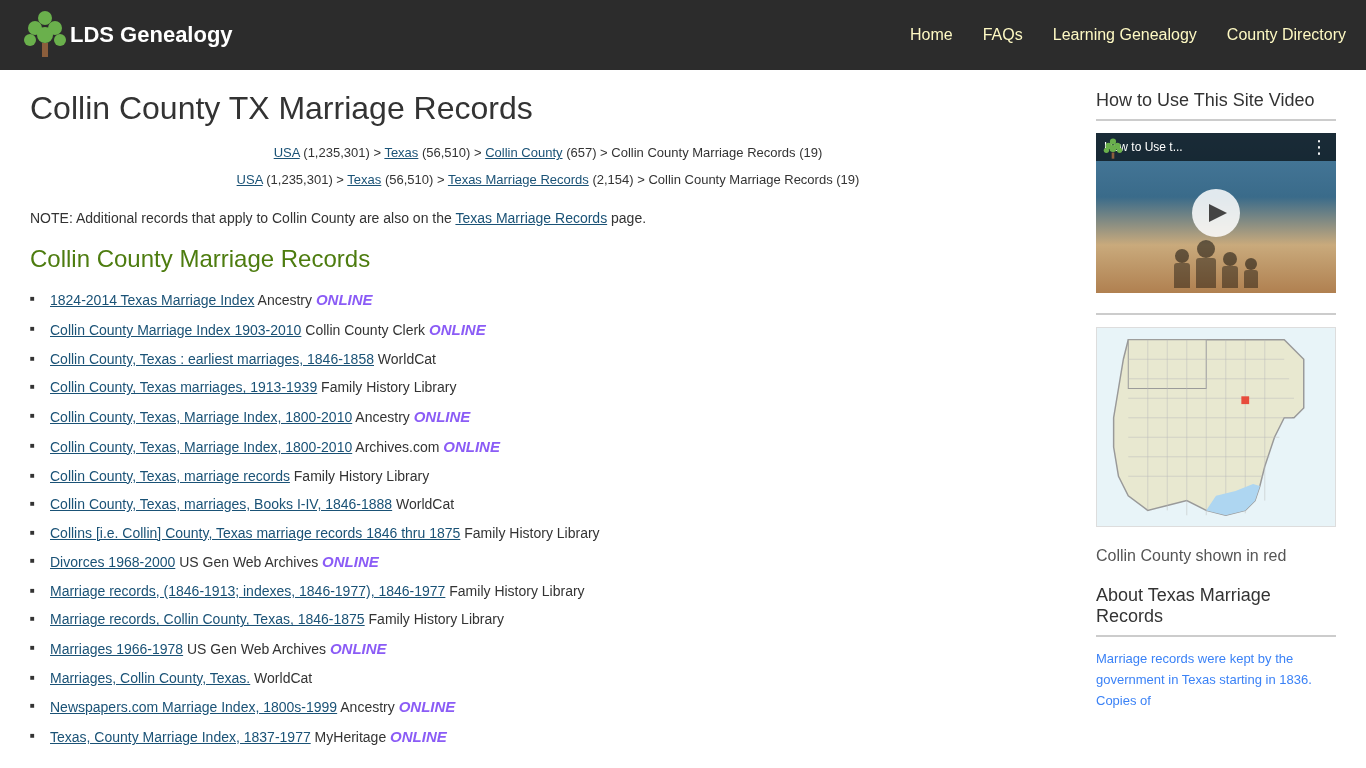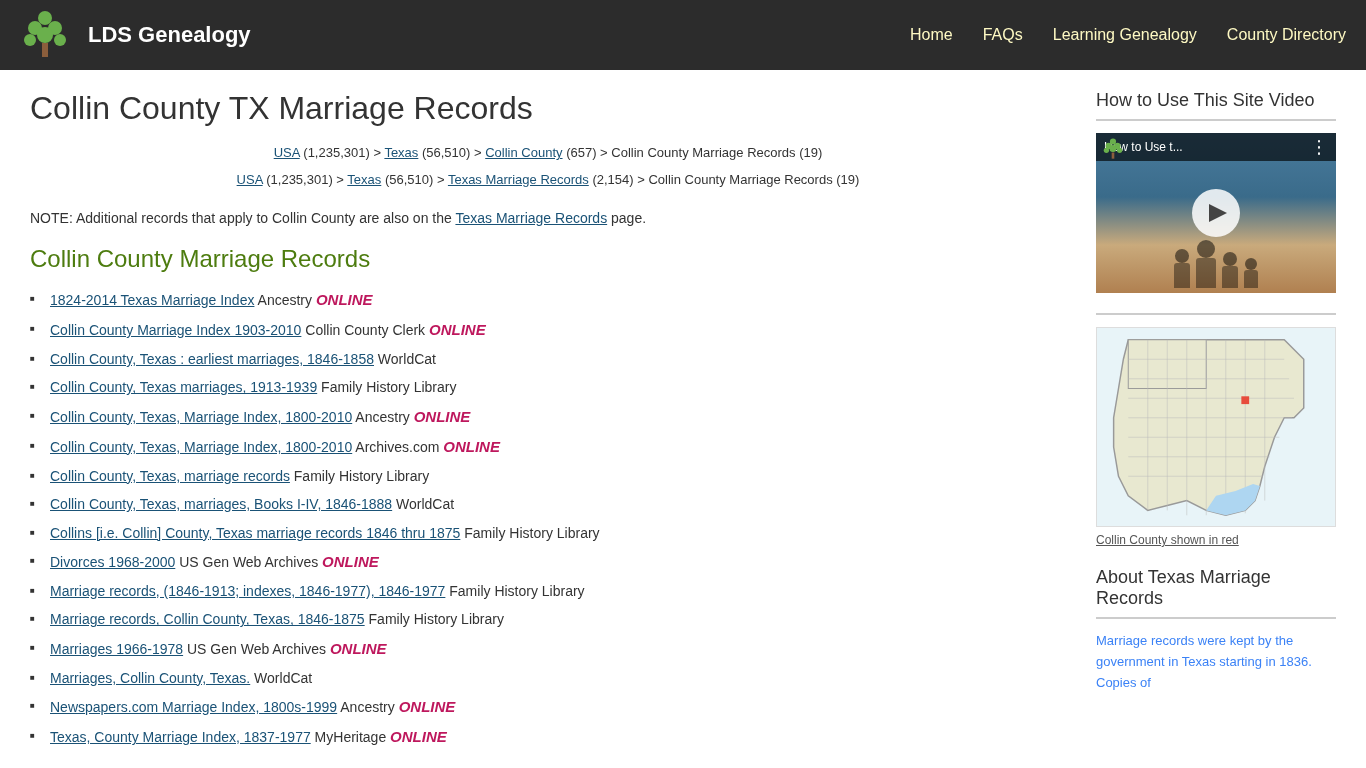--- a/index.html
+++ b/index.html
@@ -9,21 +9,21 @@
     .header {
       background: #2c2c2c;
       padding: 10px 20px;
       display: flex;
       align-items: center;
       justify-content: space-between;
     }
     .logo-area {
       display: flex;
       align-items: center;
-      gap: 18px;
+      gap: 0;
     }
     .logo-text {
       color: #fff;
       font-size: 22px;
       font-weight: bold;
     }
     .tree-icon {
       width: 50px;
       height: 50px;
     }
@@ -102,21 +102,21 @@
       left: 0;
       font-size: 8px;
       top: 8px;
       color: #333;
     }
     ul.records-list li a {
       color: #1a5276;
       text-decoration: underline;
     }
     .online-badge {
-      color: #be185d;
+      color: #8b5cf6;
       font-style: italic;
       font-weight: bold;
       font-size: 15px;
     }
 
     
     .sidebar-section {
       margin-bottom: 20px;
     }
     .sidebar-section h3 {
@@ -137,24 +137,23 @@
       height: 200px;
       border: 1px solid #ddd;
       background: #e8f4f8;
       display: flex;
       align-items: center;
       justify-content: center;
       position: relative;
       overflow: hidden;
     }
     .texas-map-label {
-      font-size: 12px;
+      font-size: 16px;
       color: #555;
-      margin-top: 6px;
-      text-decoration: underline;
+      margin-top: 20px;
     }
 
     .about-section p {
       font-size: 13px;
       line-height: 1.6;
       color: #3b82f6;
     }
 
     
     .video-image {

